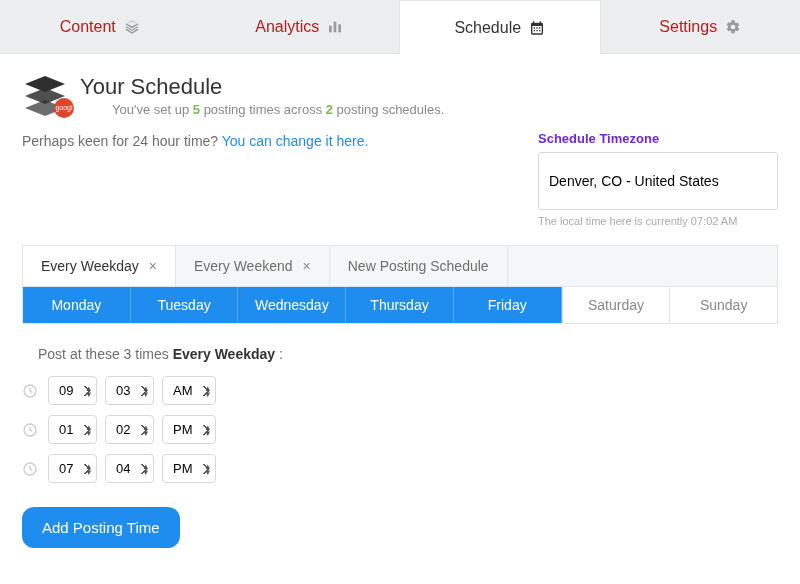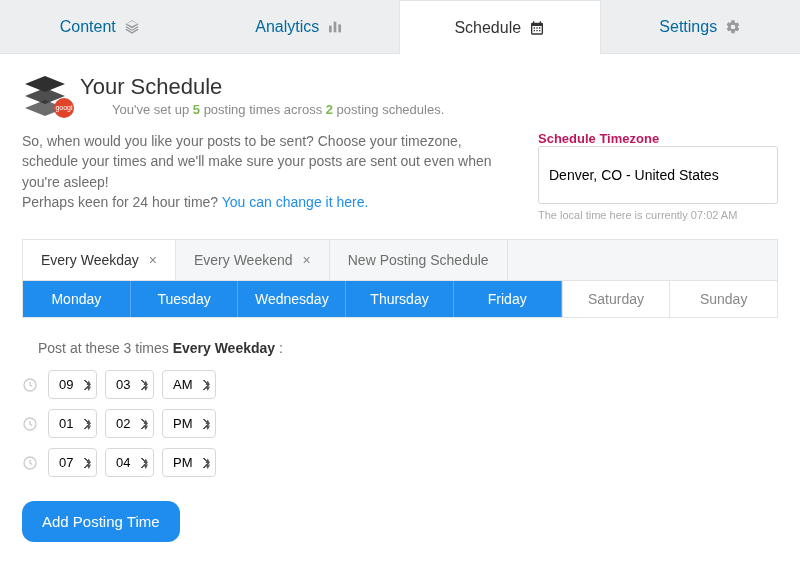--- a/index.html
+++ b/index.html
@@ -16,21 +16,21 @@
     background: #eceeef;
     border-bottom: 1px solid #e2e4e6;
     height: 54px;
   }
   .topnav .navtab {
     flex: 1;
     display: flex;
     align-items: center;
     justify-content: center;
     gap: 8px;
-    color: #0369a1;
+    color: #b91c1c;
     font-size: 16px;
     cursor: pointer;
   }
   .topnav .navtab.active {
     background: #fff;
     color: #333;
     border-top: 1px solid #e2e4e6;
     border-left: 1px solid #e2e4e6;
     border-right: 1px solid #e2e4e6;
     margin-bottom: -1px;
@@ -45,21 +45,21 @@
     background: #e0452c; color: #fff;
     font-size: 7px; display: flex; align-items: center; justify-content: center;
   }
   .page-title { font-size: 22px; color: #333; font-weight: 400; }
   .subtitle { font-size: 13px; color: #8a8a8a; margin-top: 2px; margin-left: 32px; }
   .quant { color: #7bb84f; font-weight: 600; }
   .mid-row { display: flex; gap: 26px; margin-bottom: 18px; }
   .desc { flex: 1; color: #6e6e6e; font-size: 14px; line-height: 1.45; }
   .desc a { color: #1f8ded; text-decoration: none; cursor: pointer; }
   .tz-block { width: 240px; }
-  .tz-label { font-size: 13px; font-weight: 600; color: #be185d; }
+  .tz-label { font-size: 13px; font-weight: 600; color: #6d28d9; margin-bottom: 6px; }
   .tz-input {
     width: 100%; padding: 20px 10px; font-size: 14px;
     border: 1px solid #d5d9dc; border-radius: 3px;
   }
   .tz-hint { font-size: 11px; color: #aaa; margin-top: 5px; }
   
   .sched-tabs {
     display: flex;
     border: 1px solid #e2e4e6;
     border-bottom: none;
@@ -191,21 +191,20 @@
       <div class="page-title">Your Schedule</div>
       <div class="subtitle">
         <span>You've set up </span><span class="quant">5</span><span> posting times across </span><span class="quant">2</span><span> posting schedules.</span>
       </div>
     </div>
   </div>
 
   
   <div class="mid-row">
     <div class="desc">
-      <div>So, when would you like your posts to be sent? Choose your timezone, schedule your times and we'll make sure your posts are sent out even when you're asleep!</div>
       <div>
         <span>Perhaps keen for 24 hour time? </span><a>You can change it here.</a>
       </div>
     </div>
     <div class="tz-block">
       <div class="tz-label">Schedule Timezone</div>
       <input class="tz-input" type="text" value="Denver, CO - United States" style="">
       <div class="tz-hint">The local time here is currently 07:02 AM</div>
     </div>
   </div>

